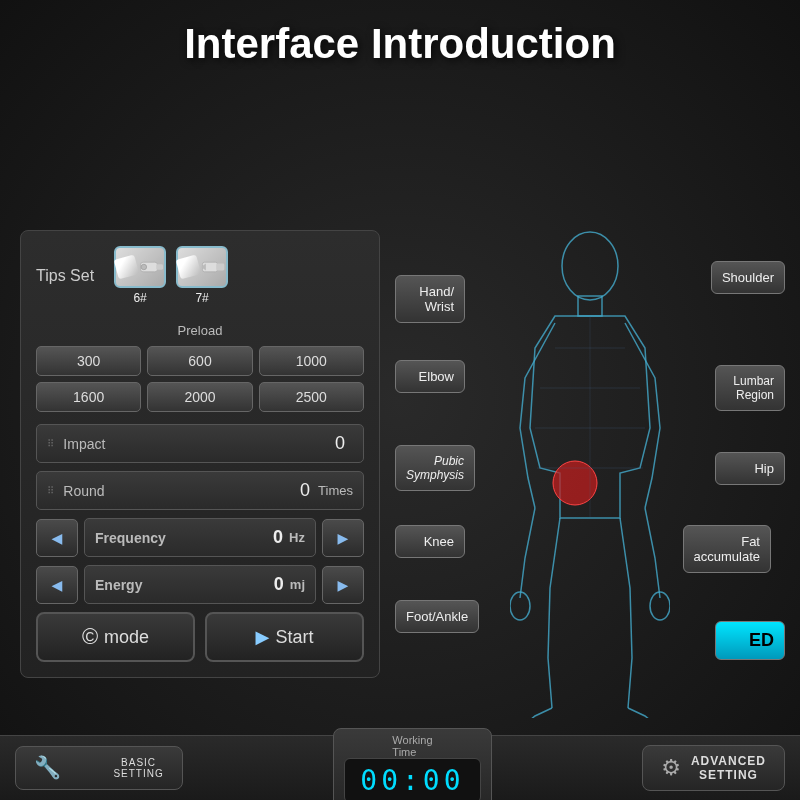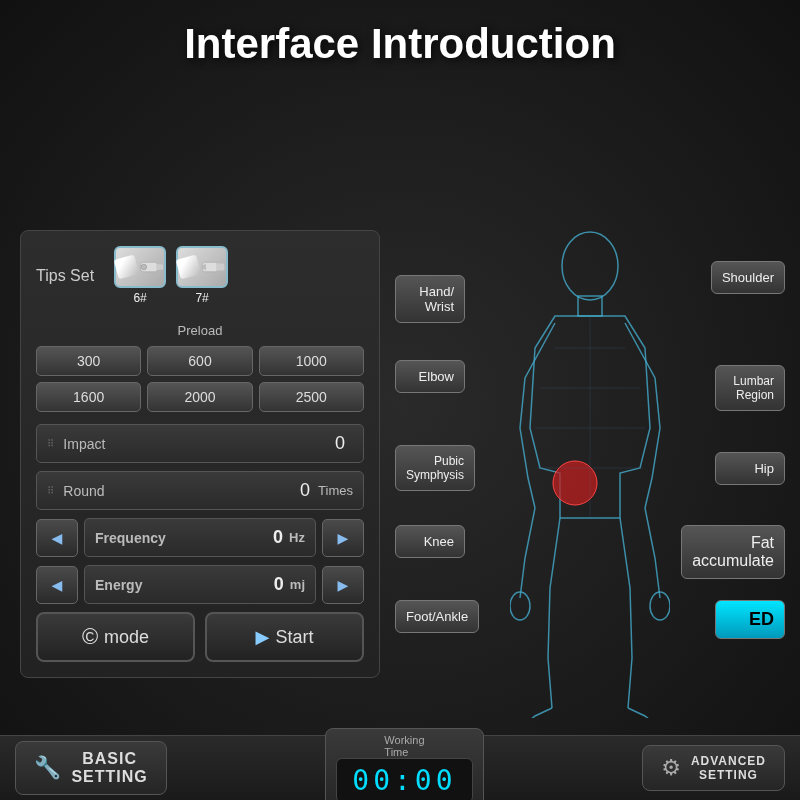--- a/index.html
+++ b/index.html
@@ -403,45 +403,45 @@
     <line x1="25" y1="200" x2="135" y2="200" stroke="#446688" stroke-width="0.5" opacity="0.5"></line>
     <line x1="27" y1="240" x2="133" y2="240" stroke="#446688" stroke-width="0.5" opacity="0.5"></line>
     <line x1="80" y1="88" x2="80" y2="290" stroke="#446688" stroke-width="0.5" opacity="0.4"></line>
   </svg>
 
   <div class="body-btn" style="left:5px; top:60px; white-space:pre-line;">Hand/
 Wrist</div>
 
   <div class="body-btn" style="left:5px; top:145px;">Elbow</div>
 
-  <div class="body-btn" style="left:5px; top:230px; white-space:pre-line; font-size:12px;">Pubic
+  <div class="body-btn" style="left:5px; top:230px; white-space:pre-line; font-size:12px;font-style:italic;">Pubic
 Symphysis</div>
 
   <div class="body-btn" style="left:5px; top:310px;">Knee</div>
 
   <div class="body-btn" style="left:5px; top:385px;">Foot/Ankle</div>
 
   <div class="body-btn" style="right:5px; top:46px;">Shoulder</div>
 
   <div class="body-btn" style="right:5px; top:150px; white-space:pre-line; font-size:12px;">Lumbar
 Region</div>
 
   <div class="body-btn" style="right:5px; top:230px;margin-top:7px;">Hip</div>
 
-  <div class="body-btn" style="right:5px; top:310px; white-space:pre-line; font-size:16px;">Fat
+  <div class="body-btn" style="right:19px; top:310px; white-space:pre-line; font-size:13px;">Fat
 accumulate</div>
 
-  <div class="body-btn active" style="right:5px; top:385px; font-size:18px; font-weight:bold;">ED</div>
+  <div class="body-btn active" style="right:5px; top:406px; font-size:18px; font-weight:bold;">ED</div>
 
 </div>
 
 <div class="bottom-bar">
   <div class="setting-btn">
     <span class="gear-icon">🔧</span>
-    <span style="white-space:pre-line; font-size:16px; font-weight:bold; letter-spacing:1px;">BASIC
+    <span style="white-space:pre-line; font-size:10px; font-weight:normal; letter-spacing:1px;margin-left:42px;">BASIC
 SETTING</span>
   </div>
 
   <div class="working-box">
     <span class="working-label" style="white-space:pre-line;">Working
 Time</span>
     <div class="time-display">00:00</div>
   </div>
 
   <div class="setting-btn">

